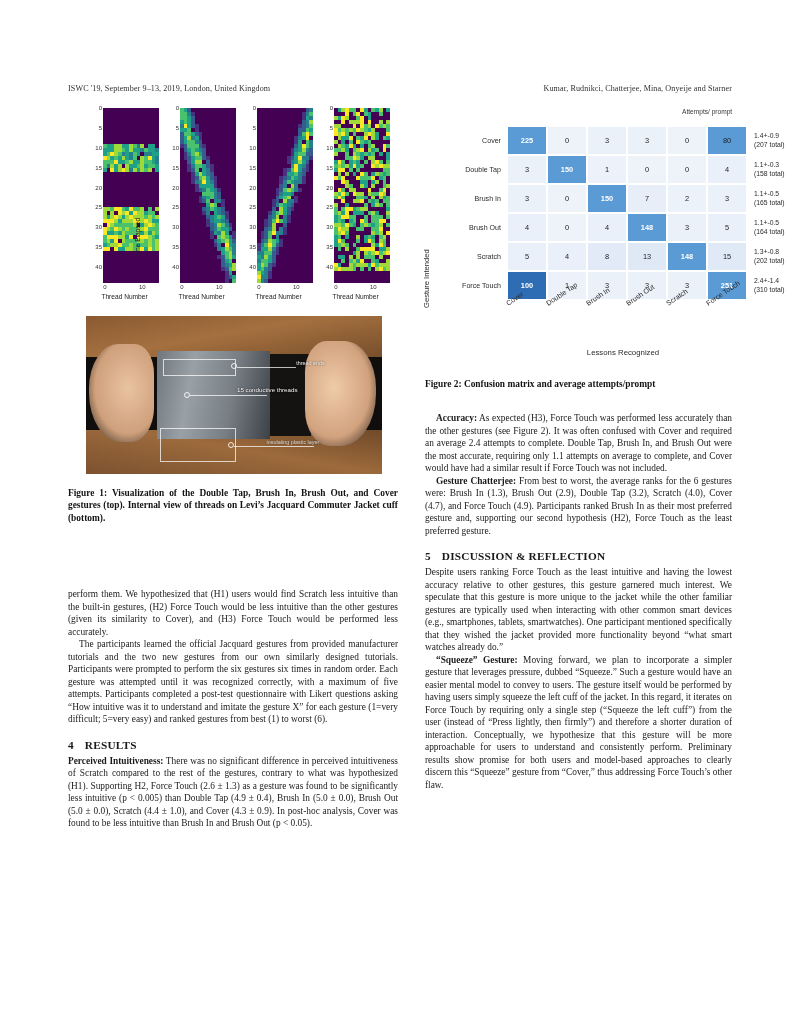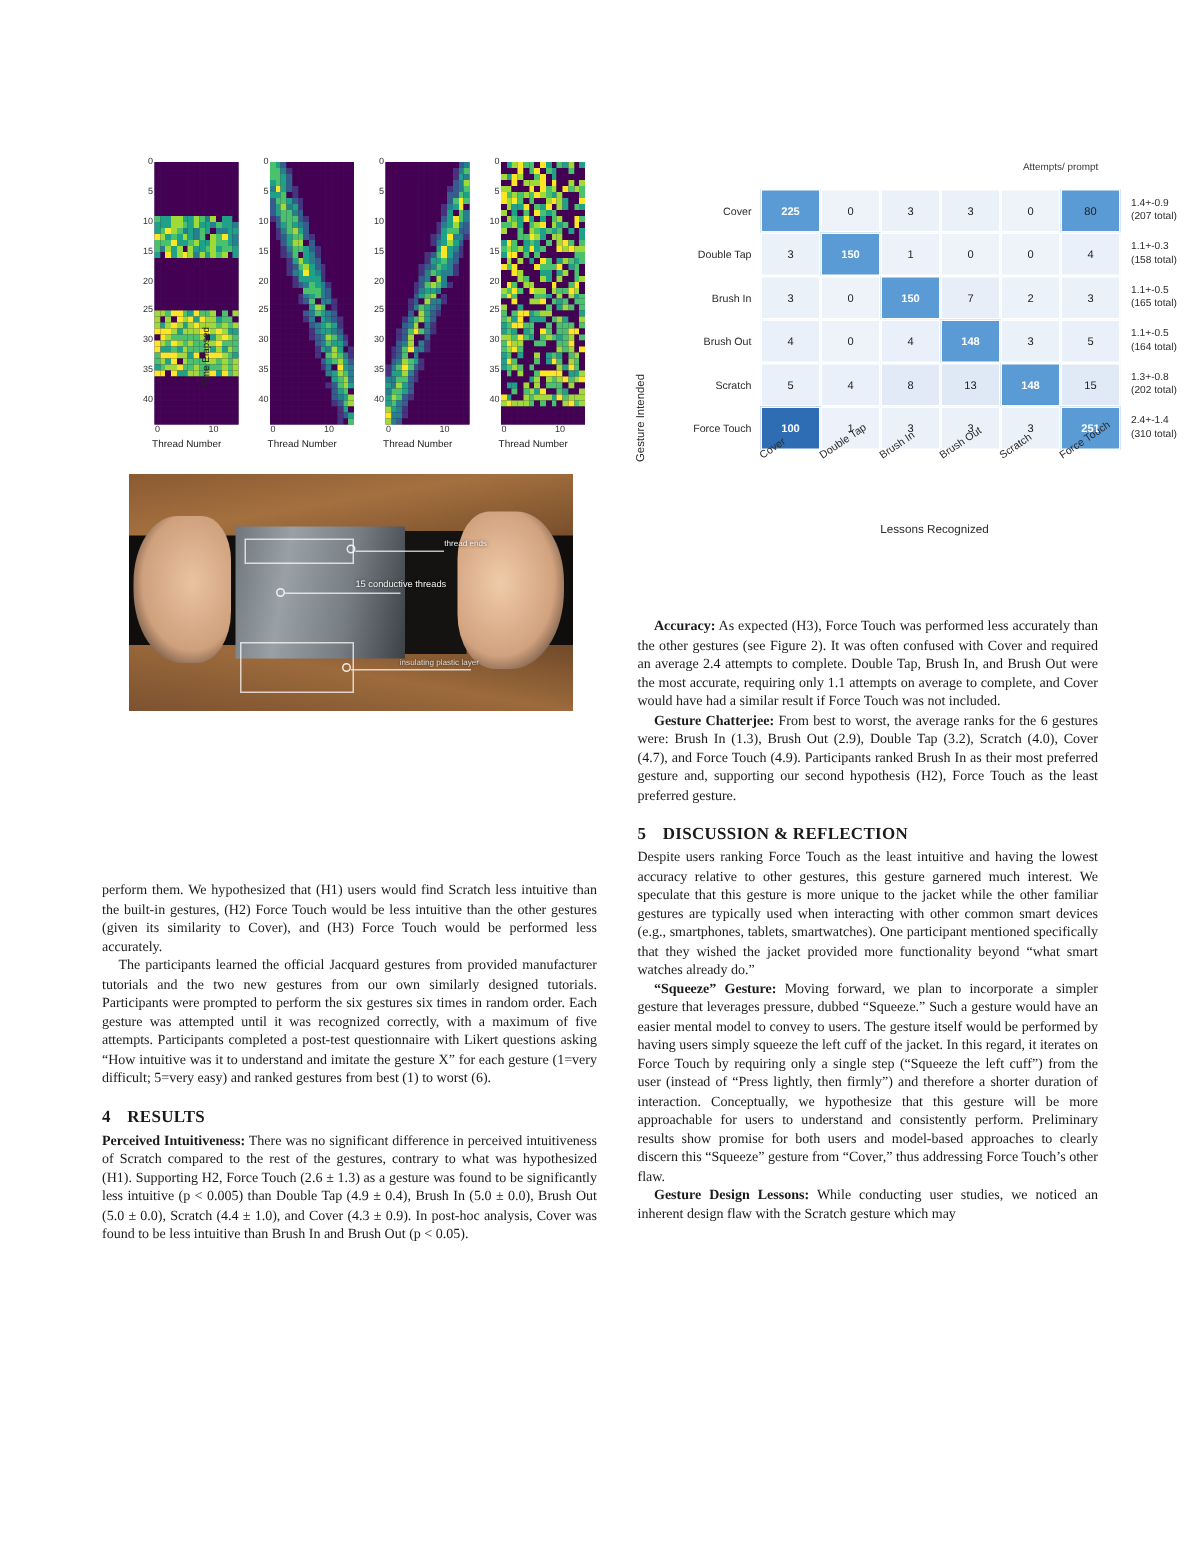--- a/index.html
+++ b/index.html
@@ -165,20 +165,24 @@
     font-size:7.8px;color:#2b2b2b;
     font-family:"Liberation Sans", sans-serif;
   }
   .cap2{position:absolute;left:425px;top:378px;width:307px;}
 </style>
 </head>
 <body>
 
 <div class="page">
 
+  <div class="runhead">
+    <div>ISWC '19, September 9–13, 2019, London, United Kingdom</div>
+    <div>Kumar, Rudnikci, Chatterjee, Mina, Onyeije and Starner</div>
+  </div>
 
   <div class="fig1">
     <div class="hm-ylab">Time Elapsed</div>
     <div class="hm-row" id="hm-row">
         <div class="hm-block">
           <div class="hm-wrap">
             <div class="hm-ticksy">
               <span style="top: 0px;">0</span>
               <span style="top: 19.8864px;">5</span>
               <span style="top: 39.7727px;">10</span>
@@ -2924,20 +2928,21 @@
     <div class="ph-dot" style="left:33%;top:48%;"></div>
     <div class="ph-leader" style="left:35%;top:50%;width:26%;"></div>
     <div class="ph-note big" style="left:51%;top:44%;">15 conductive threads</div>
 
     <div class="ph-box" style="left:25%;top:71%;width:25%;height:20%;"></div>
     <div class="ph-dot" style="left:48%;top:80%;"></div>
     <div class="ph-leader" style="left:50%;top:82%;width:27%;"></div>
     <div class="ph-note" style="left:61%;top:78%;opacity:.82;">insulating plastic layer</div>
   </div>
 
+  <div class="caption" style="position:absolute;left:68px;top:487px;width:330px;">Figure 1: Visualization of the Double Tap, Brush In, Brush Out, and Cover gestures (top). Internal view of threads on Levi’s Jacquard Commuter Jacket cuff (bottom).</div>
 
   <div class="body-text" style="position:absolute;left:68px;top:588px;width:330px;">
     <p>perform them. We hypothesized that (H1) users would find Scratch less intuitive than the built-in gestures, (H2) Force Touch would be less intuitive than the other gestures (given its similarity to Cover), and (H3) Force Touch would be performed less accurately.</p>
     <p class="ind">The participants learned the official Jacquard gestures from provided manufacturer tutorials and the two new gestures from our own similarly designed tutorials. Participants were prompted to perform the six gestures six times in random order. Each gesture was attempted until it was recognized correctly, with a maximum of five attempts. Participants completed a post-test questionnaire with Likert questions asking “How intuitive was it to understand and imitate the gesture X” for each gesture (1=very difficult; 5=very easy) and ranked gestures from best (1) to worst (6).</p>
     <div class="secnum-head">
       <span>4</span>
       <span>RESULTS</span>
     </div>
     <p><span class="lead">Perceived Intuitiveness:</span><span> There was no significant difference in perceived intuitiveness of Scratch compared to the rest of the gestures, contrary to what was hypothesized (H1). Supporting H2, Force Touch (2.6 ± 1.3) as a gesture was found to be significantly less intuitive (p &lt; 0.005) than Double Tap (4.9 ± 0.4), Brush In (5.0 ± 0.0), Brush Out (5.0 ± 0.0), Scratch (4.4 ± 1.0), and Cover (4.3 ± 0.9). In post-hoc analysis, Cover was found to be less intuitive than Brush In and Brush Out (p &lt; 0.05).</span></p>
   </div>
@@ -3041,26 +3046,26 @@
         <span style="left: 4px;">Cover</span>
         <span style="left: 44px;">Double Tap</span>
         <span style="left: 84px;">Brush In</span>
         <span style="left: 124px;">Brush Out</span>
         <span style="left: 164px;">Scratch</span>
         <span style="left: 204px;">Force Touch</span>
       </div>
     <div class="cm-xlab">Lessons Recognized</div>
   </div>
 
+  <div class="caption cap2">Figure 2: Confusion matrix and average attempts/prompt</div>
 
   <div class="body-text" style="position:absolute;left:425px;top:412px;width:307px;">
     <p class="ind"><span class="lead">Accuracy:</span><span> As expected (H3), Force Touch was performed less accurately than the other gestures (see Figure 2). It was often confused with Cover and required an average 2.4 attempts to complete. Double Tap, Brush In, and Brush Out were the most accurate, requiring only 1.1 attempts on average to complete, and Cover would have had a similar result if Force Touch was not included.</span></p>
     <p class="ind"><span class="lead">Gesture Chatterjee:</span><span> From best to worst, the average ranks for the 6 gestures were: Brush In (1.3), Brush Out (2.9), Double Tap (3.2), Scratch (4.0), Cover (4.7), and Force Touch (4.9). Participants ranked Brush In as their most preferred gesture and, supporting our second hypothesis (H2), Force Touch as the least preferred gesture.</span></p>
     <div class="secnum-head">
       <span>5</span>
       <span>DISCUSSION &amp; REFLECTION</span>
     </div>
     <p>Despite users ranking Force Touch as the least intuitive and having the lowest accuracy relative to other gestures, this gesture garnered much interest. We speculate that this gesture is more unique to the jacket while the other familiar gestures are typically used when interacting with other common smart devices (e.g., smartphones, tablets, smartwatches). One participant mentioned specifically that they wished the jacket provided more functionality beyond “what smart watches already do.”</p>
     <p class="ind"><span class="lead">“Squeeze” Gesture:</span><span> Moving forward, we plan to incorporate a simpler gesture that leverages pressure, dubbed “Squeeze.” Such a gesture would have an easier mental model to convey to users. The gesture itself would be performed by having users simply squeeze the left cuff of the jacket. In this regard, it iterates on Force Touch by requiring only a single step (“Squeeze the left cuff”) from the user (instead of “Press lightly, then firmly”) and therefore a shorter duration of interaction. Conceptually, we hypothesize that this gesture will be more approachable for users to understand and consistently perform. Preliminary results show promise for both users and model-based approaches to clearly discern this “Squeeze” gesture from “Cover,” thus addressing Force Touch’s other flaw.</span></p>
-    <p class="ind"><span class="lead">Gesture Design Lessons:</span><span> While conducting user studies, we noticed an inherent design flaw with the Scratch gesture which may</span></p>
   </div>
 
 </div>
 
 </body></html>

